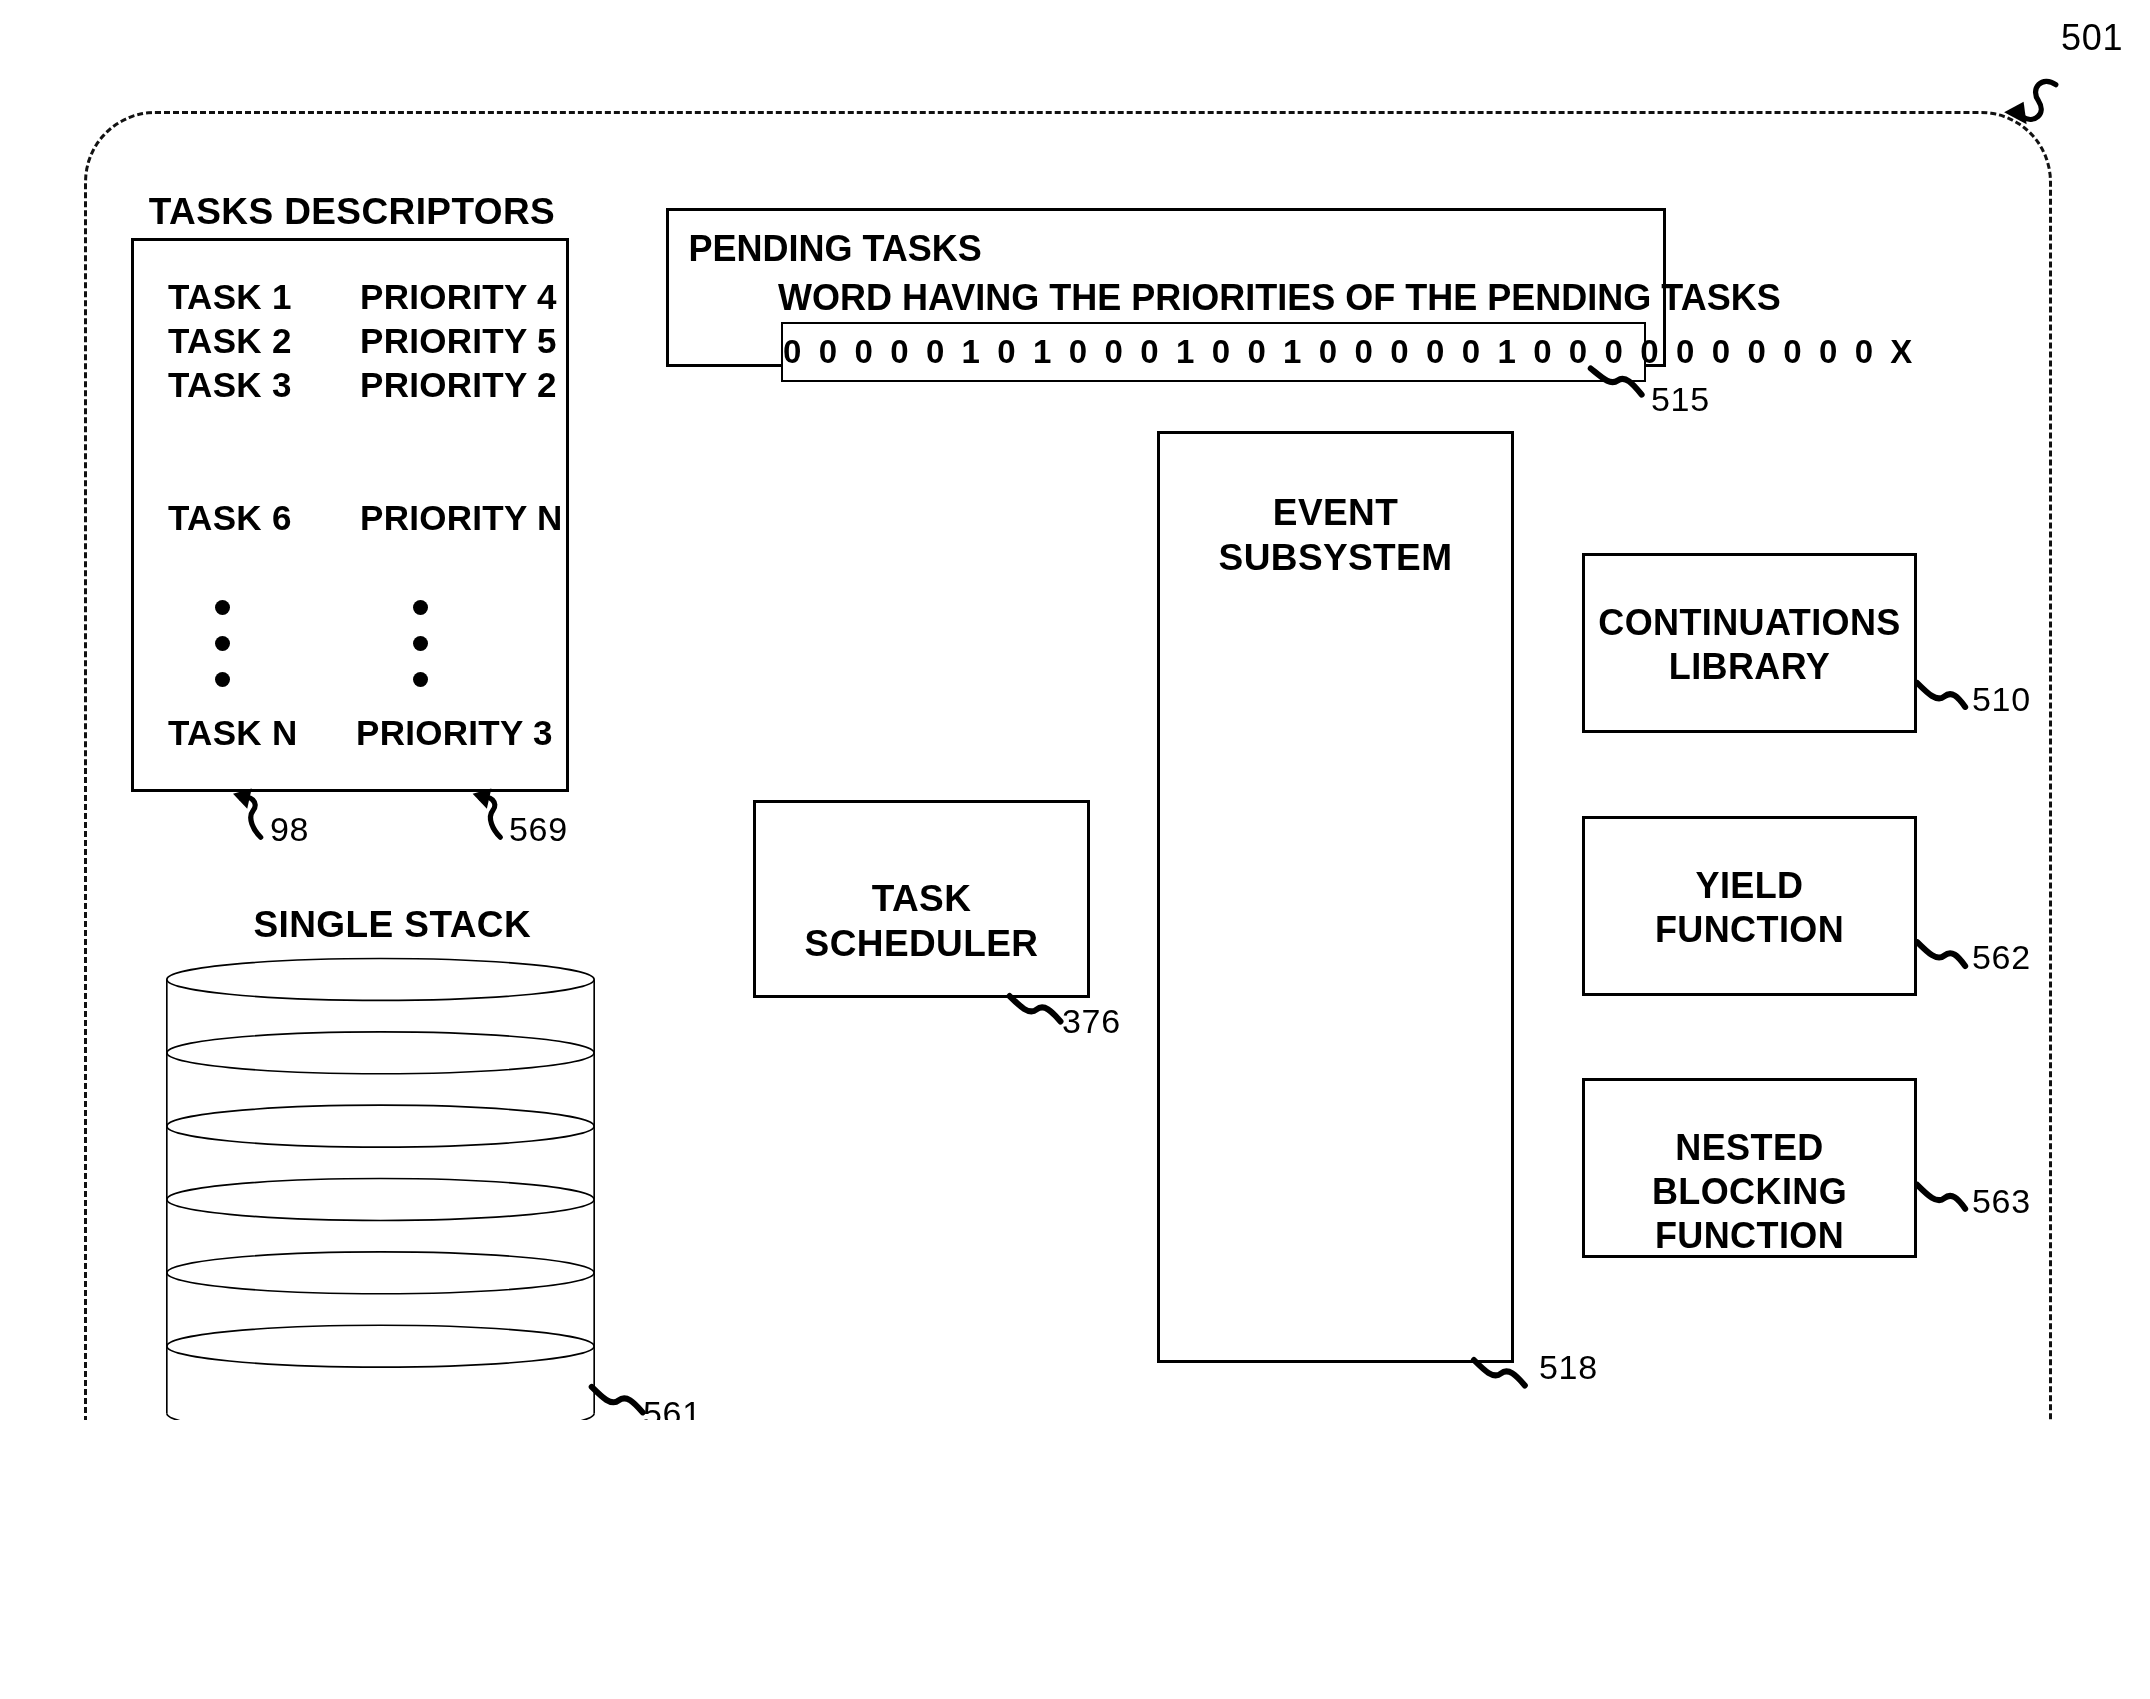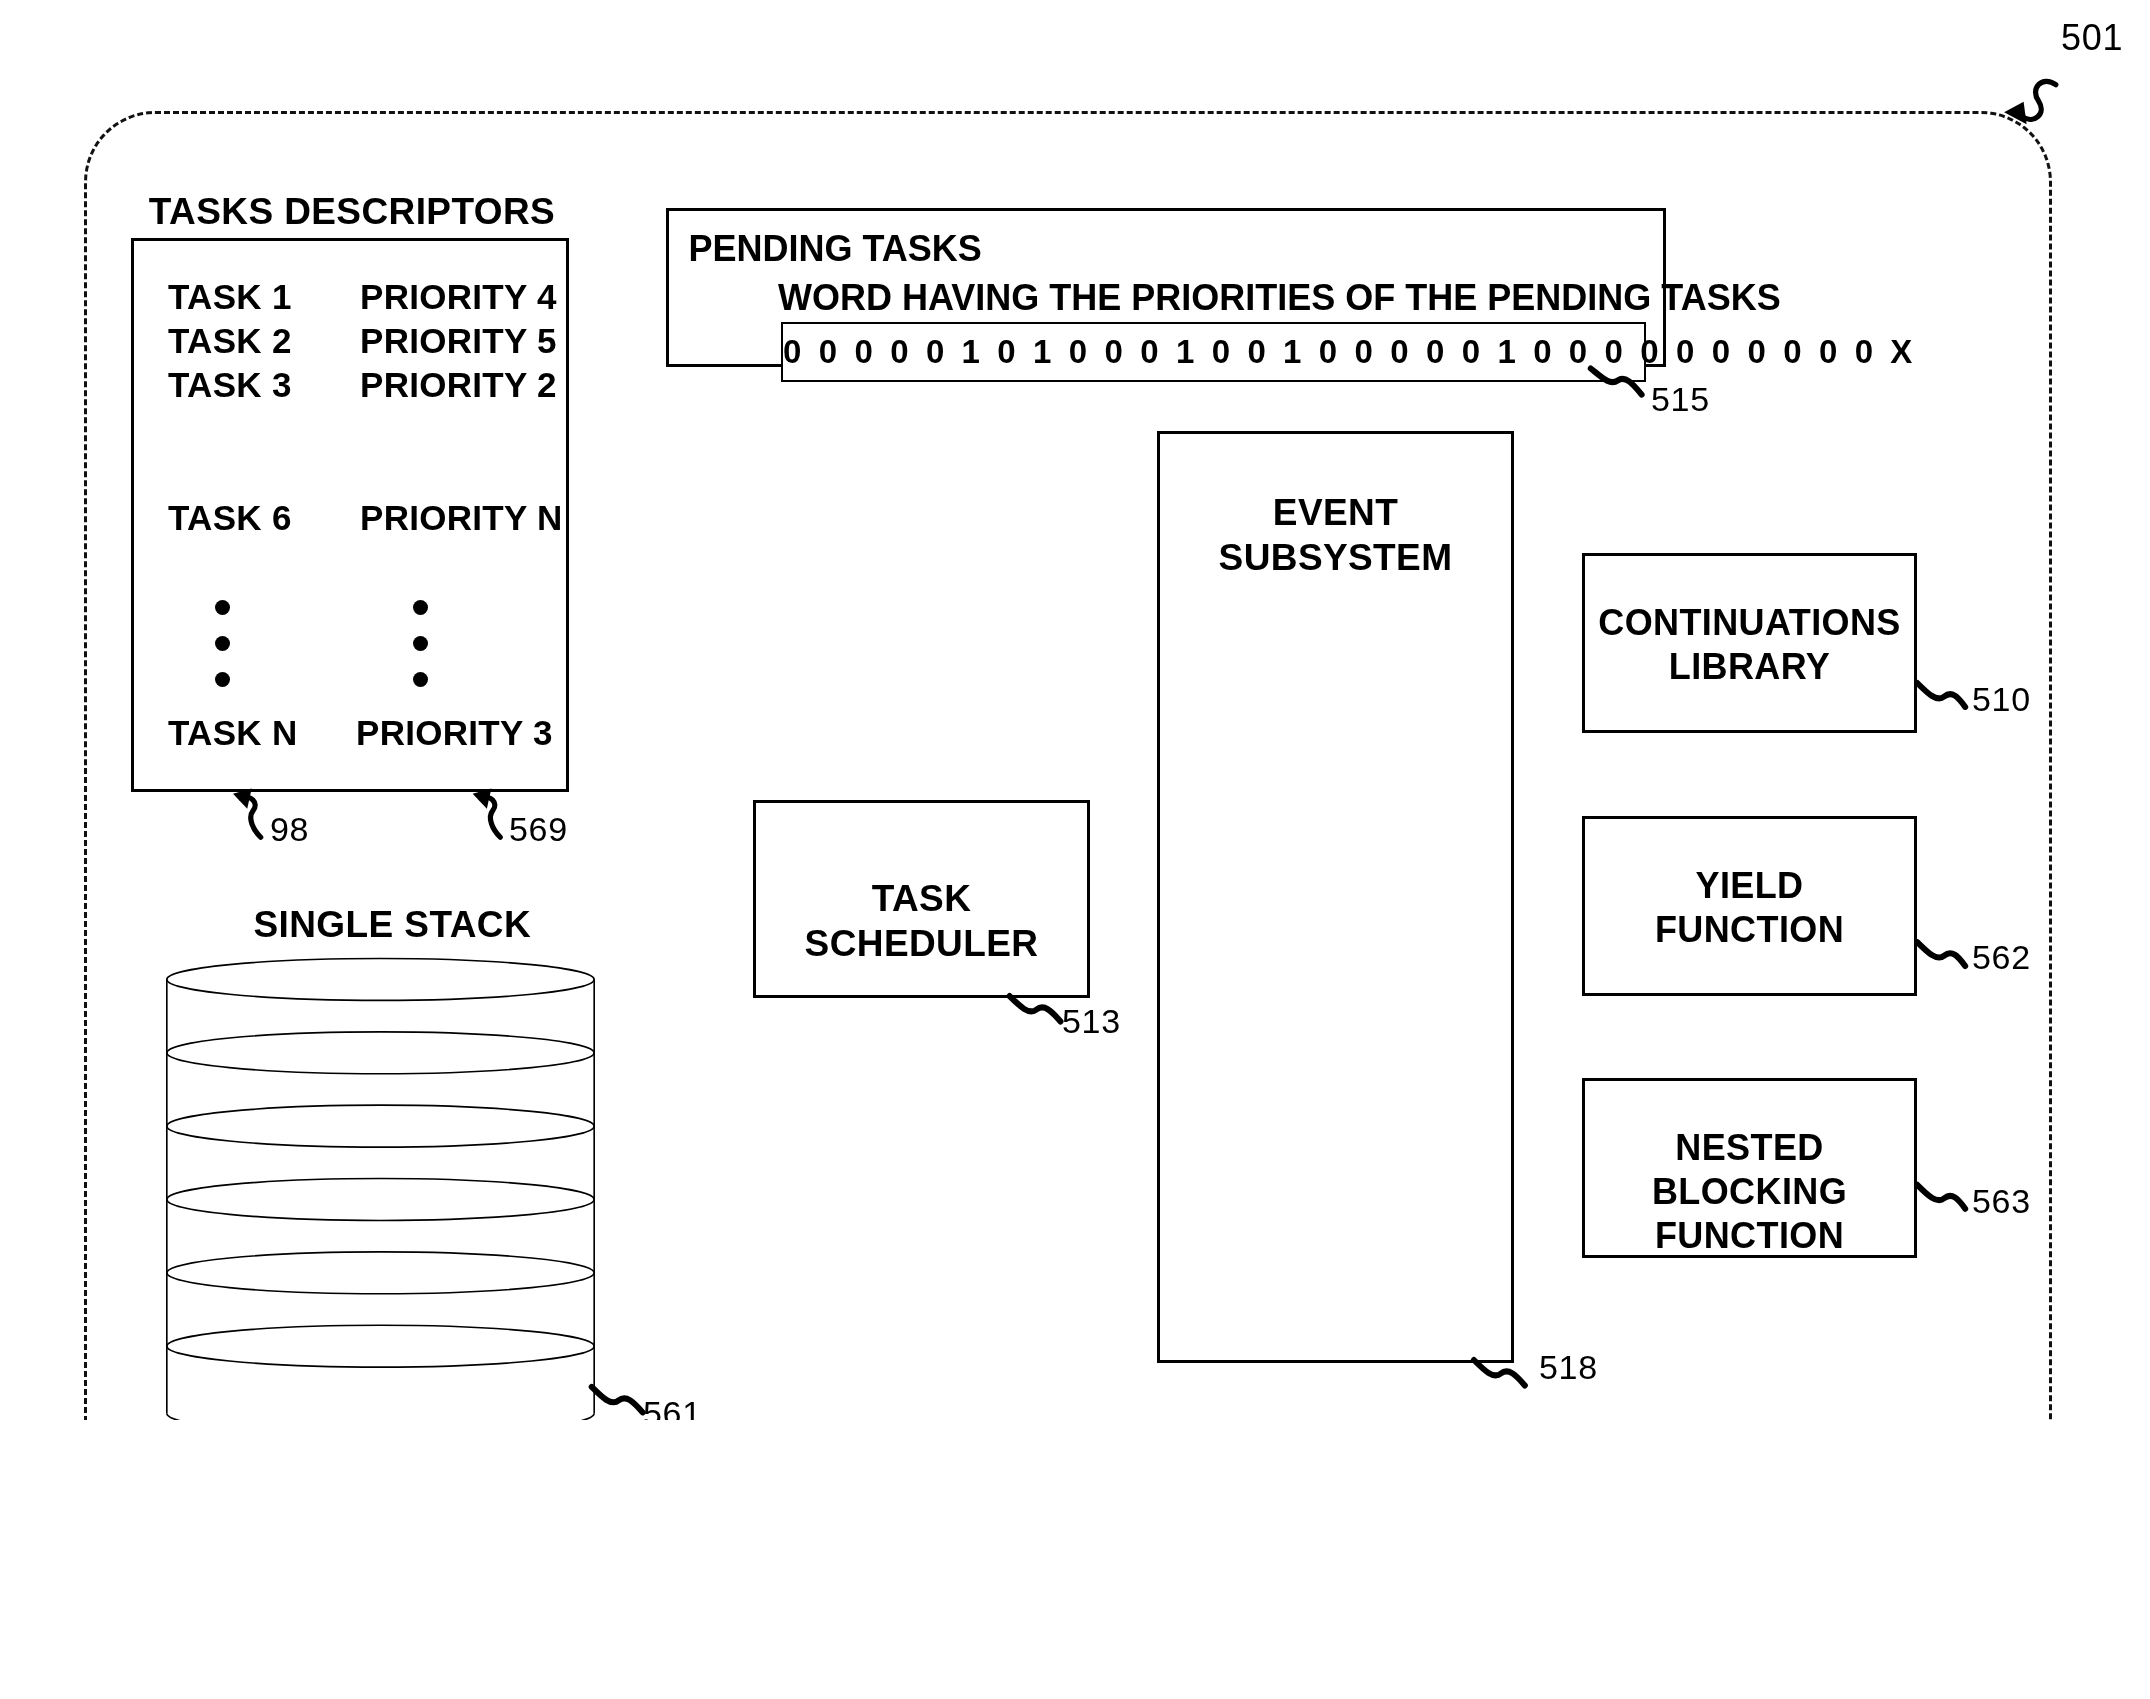--- a/index.html
+++ b/index.html
@@ -305,21 +305,21 @@
       <ellipse cx="287.5" cy="520" rx="285.5" ry="28"></ellipse>
 
       <path d="M2 610 A285.5 28 0 0 0 573 610"></path>
     </g>
   </svg>
   <div class="ref-num" style="left:643px; top:1394px;">561</div>
 
   <div class="solid-box" id="task-scheduler-box">
     <div class="box-label" id="task-scheduler-label">TASK SCHEDULER</div>
   </div>
-  <div class="ref-num" style="left:1062px; top:1002px;">513</div>
+  <div class="ref-num" style="left:1062px; top:1002px;">376</div>
 
   <div class="solid-box" id="event-subsystem-box">
     <div class="box-label" id="event-subsystem-label">
       <span>EVENT</span><br>
       <span>SUBSYSTEM</span>
     </div>
   </div>
   <div class="ref-num" style="left:1539px; top:1348px;">518</div>
 
   <div class="solid-box" id="continuations-library-box">

